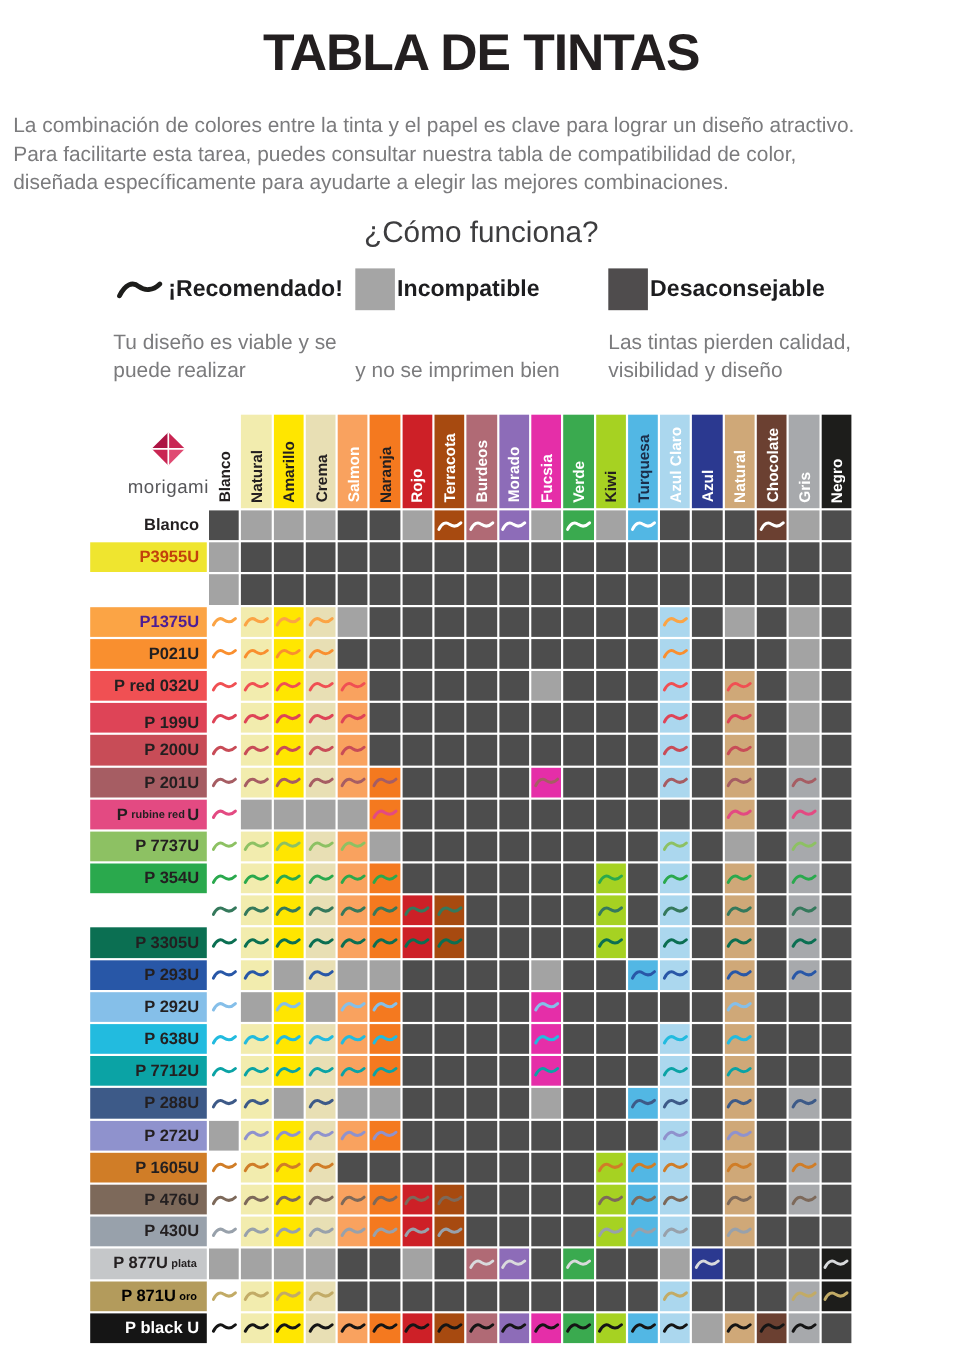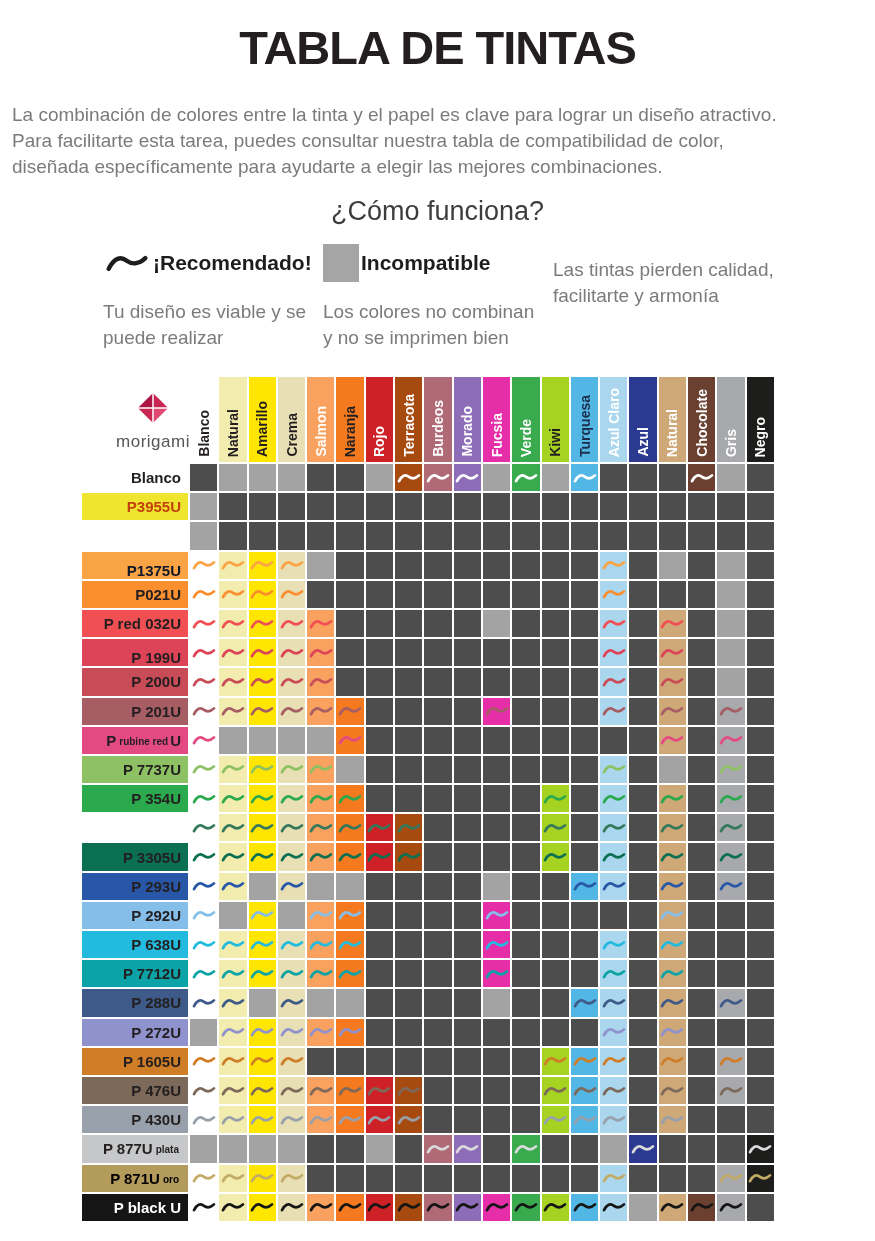--- a/index.html
+++ b/index.html
@@ -67,28 +67,32 @@
         <span>Tu diseño es viable y se</span><br>
         <span>puede realizar</span>
       </div>
     </div>
     <div class="legend-block lb2">
       <div class="legend-head">
         <div class="sq inc"></div>
         <span class="legend-title">Incompatible</span>
       </div>
       <div class="legend-desc">
-        <span>Los colores no combinan</span><br>
+        <br>
         <span>y no se imprimen bien</span>
       </div>
     </div>
     <div class="legend-block lb3">
+      <div class="legend-head">
+        <div class="sq des"></div>
+        <span class="legend-title">Desaconsejable</span>
+      </div>
       <div class="legend-desc">
         <span>Las tintas pierden calidad,</span><br>
-        <span>facilitarte y armonía</span>
+        <span>visibilidad y diseño</span>
       </div>
     </div>
   </div>
 
   <div class="table" id="inkTable">
       <div class="hcell"></div>
       <div class="hcell" style="background: rgb(255, 255, 255);">
         <span class="vtext" style="color: rgb(35, 31, 32);">Blanco</span>
       </div>
       <div class="hcell" style="background: rgb(242, 236, 174);">
@@ -234,21 +238,21 @@
       <div class="dcell" style="background: rgb(77, 77, 77);"></div>
       <div class="dcell" style="background: rgb(77, 77, 77);"></div>
       <div class="dcell" style="background: rgb(77, 77, 77);"></div>
       <div class="dcell" style="background: rgb(77, 77, 77);"></div>
       <div class="dcell" style="background: rgb(77, 77, 77);"></div>
       <div class="dcell" style="background: rgb(77, 77, 77);"></div>
       <div class="dcell" style="background: rgb(77, 77, 77);"></div>
       <div class="dcell" style="background: rgb(77, 77, 77);"></div>
       <div class="dcell" style="background: rgb(77, 77, 77);"></div>
       <div class="dcell" style="background: rgb(77, 77, 77);"></div>
-      <div class="lcell" style="background: rgb(251, 164, 69); color: #0f172a; align-items: flex-end;">
+      <div class="lcell" style="background: rgb(251, 164, 69); color: #4c1d95;">
         <span>P1375U</span>
       </div>
       <div class="dcell" style="background: rgb(255, 255, 255);">
         <svg width="24" height="12" viewBox="0 0 30 15">
           <path d="M2.5 11.5 C6 4.5, 10.5 2.5, 14.5 5.8 C18 8.4, 23 8.6, 27.5 4.2" fill="none" stroke="#fba445" stroke-width="3.4" stroke-linecap="round"></path>
         </svg>
       </div>
       <div class="dcell" style="background: rgb(242, 236, 174);">
         <svg width="24" height="12" viewBox="0 0 30 15">
           <path d="M2.5 11.5 C6 4.5, 10.5 2.5, 14.5 5.8 C18 8.4, 23 8.6, 27.5 4.2" fill="none" stroke="#fba445" stroke-width="3.4" stroke-linecap="round"></path>

